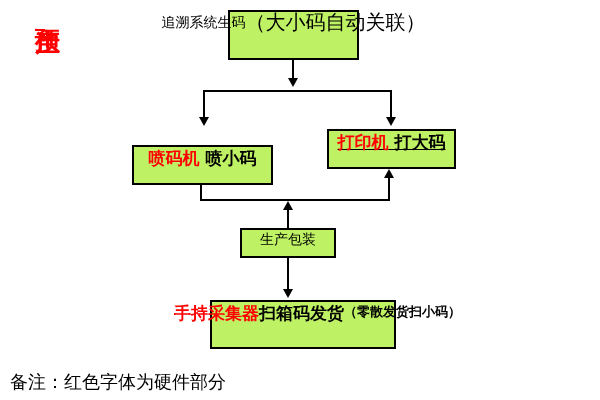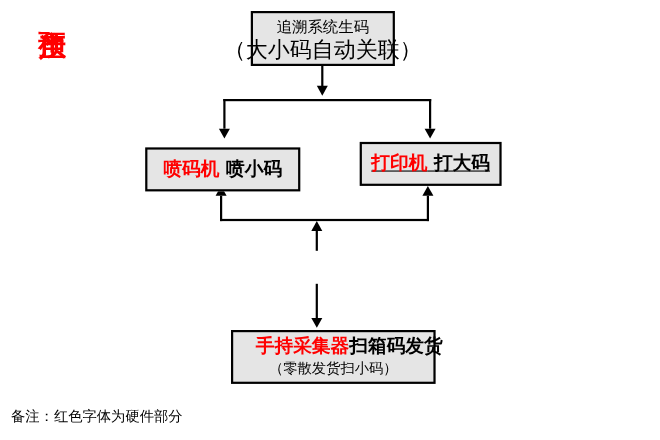--- a/index.html
+++ b/index.html
@@ -34,24 +34,23 @@
     writing-mode: vertical-rl;
     text-orientation: upright;
     white-space: nowrap;
   }
 
   
   .node {
     position: absolute;
     box-sizing: border-box;
     border: 2px solid #000000;
-    background: #e5e5e5;
+    background: #bef264;
     display: flex;
-    flex-direction: column;
-    align-items: center;
+    flex-direction: row;
     justify-content: center;
     text-align: center;
     color: #000000;
     z-index: 3;
   }
   .node .line1,
   .node .line2 {
     white-space: nowrap;
     display: block;
   }
@@ -64,21 +63,21 @@
     height: 50px;
     font-size: 14px;
     line-height: 20px;
   }
   #node-origin .line1 { font-size: 14px; }
   #node-origin .line2 { font-size: 20px; }
 
   
   #node-inkjet {
     left: 132px;
-    top: 134px;
+    top: 145px;
     width: 141px;
     height: 40px;
     font-size: 17px;
     font-weight: bold;
     line-height: 22px;
   }
 
   
   #node-printer {
     left: 327px;
@@ -109,21 +108,21 @@
     height: 49px;
     line-height: 22px;
   }
   #node-shipping .line1 {
     font-size: 17px;
     font-weight: bold;
     margin-left: 29px;
   }
   #node-shipping .line2 {
     font-size: 13px;
-    font-weight: normal;
+    font-weight: bold;
     line-height: 20px;
   }
 
   .red { color: #ff0000; }
   .black { color: #000000; }
 
   
   .conn {
     position: absolute;
     background: #000000;
@@ -149,21 +148,21 @@
     border-right: 5px solid transparent;
     border-bottom: 9px solid #000000;
     z-index: 2;
   }
 
   
   .footnote {
     position: absolute;
     left: 10px;
     top: 370px;
-    font-size: 13px;
+    font-size: 18px;
     color: #000000;
     white-space: nowrap;
   }
 </style>
 </head>
 <body>
 
 <div id="canvas">
 
   <div class="section-title">预生产</div>
@@ -196,20 +195,23 @@
 
   <div class="conn v" style="left:287px; top:210px; height:18px;"></div>
   <div class="arrow-up" style="left:283px; top:201px;"></div>
 
   <div class="conn h" style="left:200px; top:199px; width:190px;"></div>
   <div class="conn v" style="left:200px; top:178px; height:23px;"></div>
   <div class="arrow-up" style="left:196px; top:169px;"></div>
   <div class="conn v" style="left:388px; top:178px; height:23px;"></div>
   <div class="arrow-up" style="left:384px; top:169px;"></div>
 
+  <div class="node" id="node-packaging">
+    <span class="line1 black">生产包装</span>
+  </div>
 
   <div class="conn v" style="left:287px; top:258px; height:33px;"></div>
   <div class="arrow-down" style="left:283px; top:289px;"></div>
 
   <div class="node" id="node-shipping">
     <span class="line1">
       <span class="red">手持采集器</span><span class="black">扫箱码发货</span>
     </span>
     <span class="line2 black">（零散发货扫小码）</span>
   </div>

